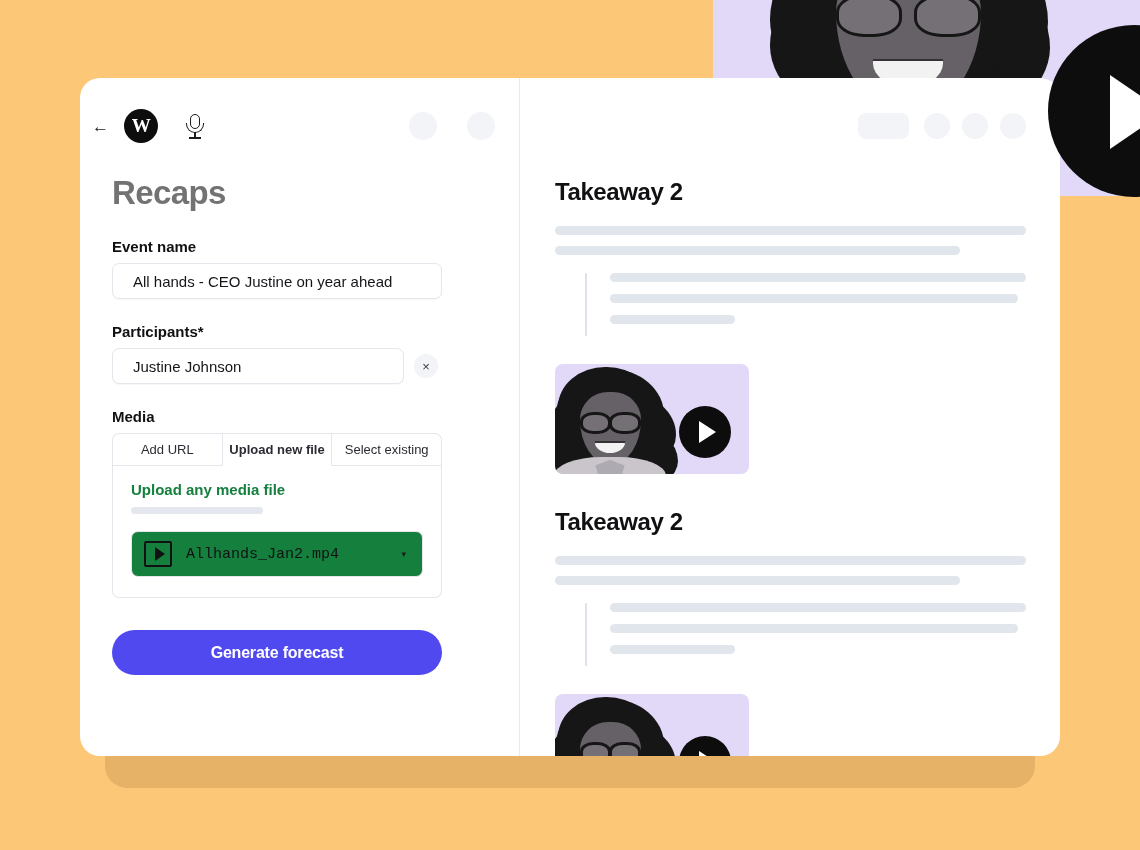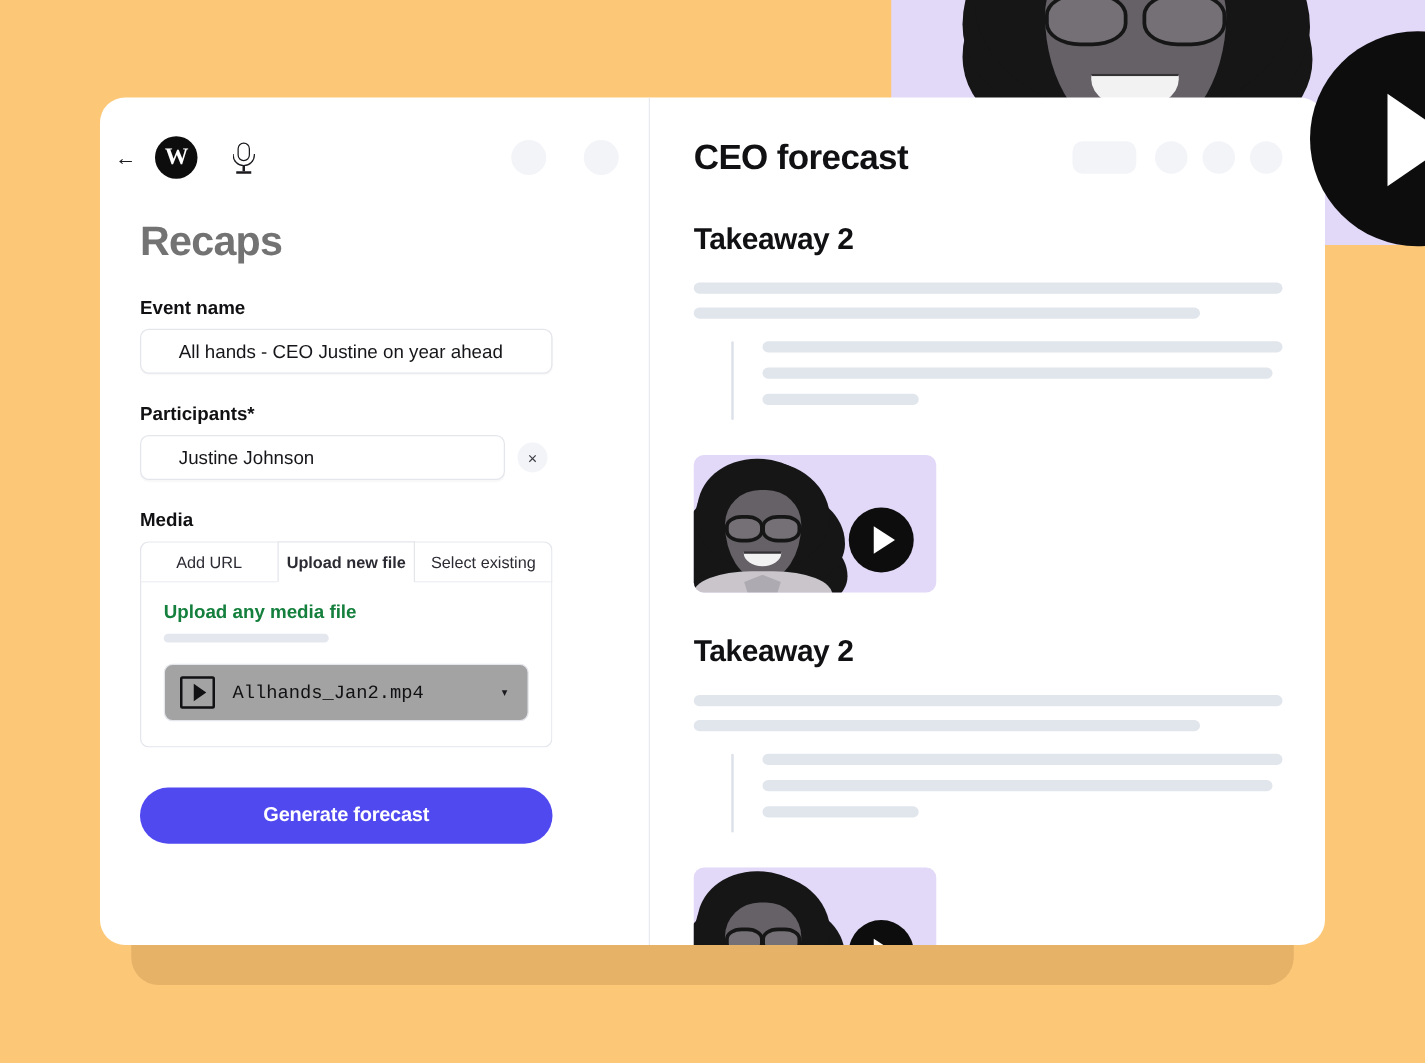--- a/index.html
+++ b/index.html
@@ -223,21 +223,21 @@
   }
 
   .text-input {
     width: 330px;
     height: 36px;
     border: 1px solid #E4E6EC;
     border-radius: 7px;
     background: #fff;
     display: flex;
     align-items: center;
-    padding: 0 30px;
+    padding: 0 20px;
     font-size: 15px;
     color: #16161a;
     box-shadow: 0 1px 1px rgba(16,24,40,0.03);
   }
   .field-row { display: flex; align-items: center; gap: 10px; }
   .remove-btn {
     width: 24px; height: 24px;
     border-radius: 50%;
     background: #F3F4F8;
     display: flex; align-items: center; justify-content: center;
@@ -291,21 +291,21 @@
     margin-bottom: 17px;
   }
   .file-row {
     height: 46px;
     border: 1px solid #E4E6EC;
     border-radius: 7px;
     display: flex;
     align-items: center;
     padding: 0 12px;
     gap: 14px;
-    background: #a3a3a3;
+    background: #15803d;
   }
   .file-icon {
     width: 28px; height: 26px;
     border: 2.4px solid #111114;
     border-radius: 2px;
     display: flex; align-items: center; justify-content: center;
   }
   .file-icon .tri {
     width: 0; height: 0;
     border-left: 10px solid #111114;
@@ -515,21 +515,20 @@
       </div>
 
       <button class="cta">Generate forecast</button>
 
     </div>
   </div>
 
   <div class="right-pane">
 
     <div class="right-head">
-      <div class="doc-title">CEO forecast</div>
       <div class="right-head-spacer"></div>
       <div class="pill-btn"></div>
       <div class="circ-btn"></div>
       <div class="circ-btn"></div>
       <div class="circ-btn"></div>
     </div>
 
     <div class="section">
       <div class="takeaway-title">Takeaway 2</div>
       <div class="bar" style="width:100%;"></div>

